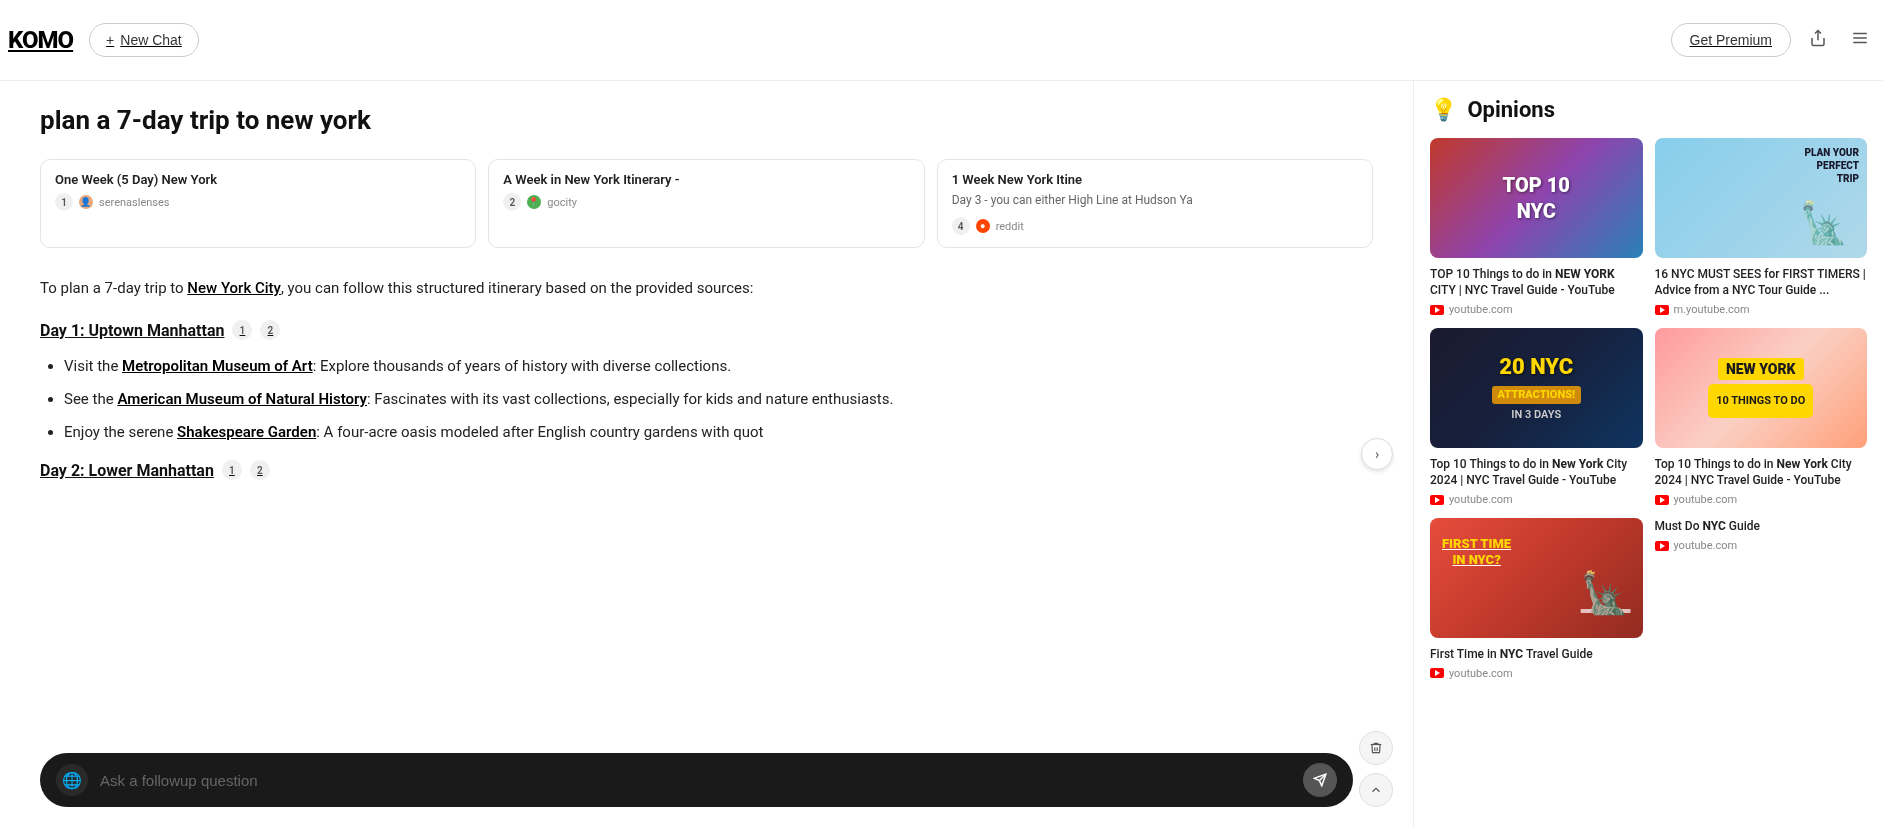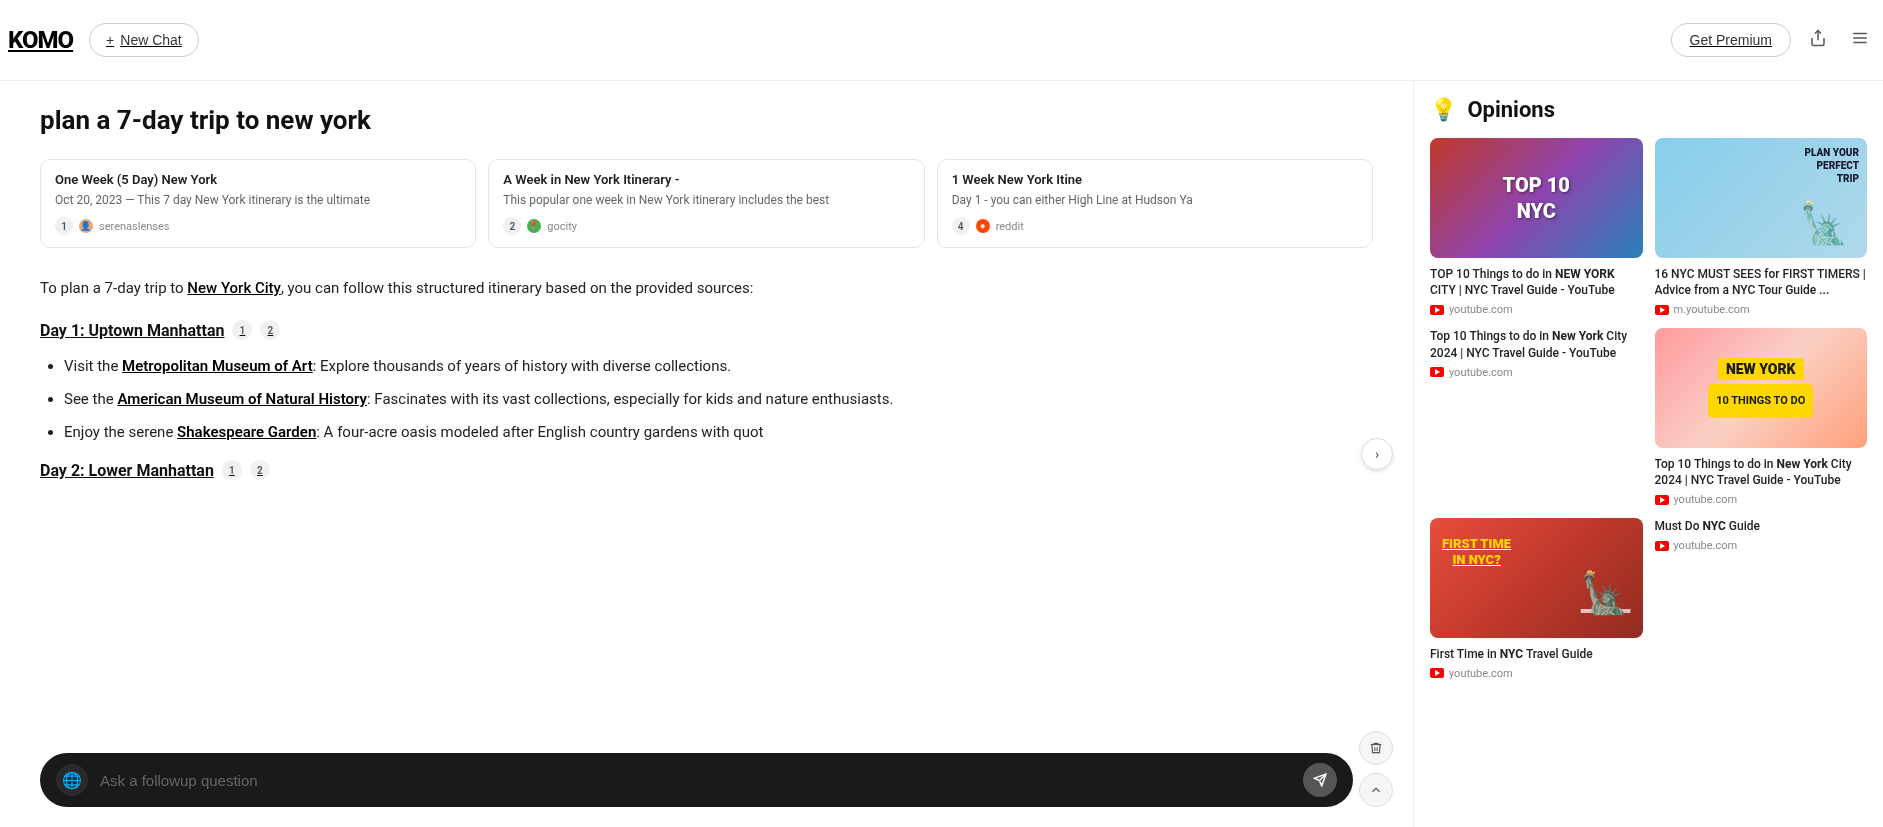--- a/index.html
+++ b/index.html
@@ -364,42 +364,40 @@
 
 <div class="main-layout">
 
   <div class="left-panel">
     <h1 class="query-title">plan a 7-day trip to new york</h1>
 
     <div class="source-cards">
 
       <div class="source-card">
         <div class="source-card-title">One Week (5 Day) New York</div>
-        <div class="source-card-excerpt">Oct 20, 2023 — This 7 day New York itinerary is the ultimate</div>
         <div class="source-card-footer">
           <span class="source-num">1</span>
           <span class="favicon" style="background:#e8a87c;">👤</span>
           <span>serenaslenses</span>
         </div>
       </div>
 
       <div class="source-card">
         <div class="source-card-title">A Week in New York Itinerary -</div>
-        <div class="source-card-excerpt">This popular one week in New York itinerary includes the best</div>
         <div class="source-card-footer">
           <span class="source-num">2</span>
           <span class="favicon" style="background:#4CAF50;color:#fff;">📍</span>
           <span>gocity</span>
         </div>
       </div>
 
 
       <div class="source-card">
         <div class="source-card-title">1 Week New York Itine</div>
-        <div class="source-card-excerpt">Day 1 - you can either High Line at Hudson Ya</div>
+        <div class="source-card-excerpt">Day 3 - you can either High Line at Hudson Ya</div>
         <div class="source-card-footer">
           <span class="source-num">4</span>
           <span class="favicon" style="background:#FF4500;color:#fff;font-size:9px;">●</span>
           <span>reddit</span>
         </div>
       </div>
     </div>
 
     <p class="answer-text">
       To plan a 7-day trip to <a href="#">New York City</a>, you can follow this structured itinerary based on the provided sources:
@@ -490,20 +488,27 @@
           </div>
         </div>
         <div class="video-title">16 NYC MUST SEES for FIRST TIMERS | Advice from a NYC Tour Guide ...</div>
         <div class="video-source">
           <span class="yt-icon"></span>
           <span>m.youtube.com</span>
         </div>
       </div>
 
       <div class="video-card">
+        <div class="video-thumbnail">
+          <div class="thumb-bg thumb-3" style="flex-direction:column; gap:4px;">
+            <div style="font-size:22px; font-weight:900; color:#FFD700; text-shadow:1px 1px 3px rgba(0,0,0,0.7);">20 NYC</div>
+            <div style="font-size:11px; font-weight:800; color:#FFD700; background:rgba(255,165,0,0.8); padding:2px 6px; border-radius:3px;">ATTRACTIONS!</div>
+            <div style="font-size:11px; font-weight:600; color:#ccc;">IN 3 DAYS</div>
+          </div>
+        </div>
         <div class="video-title">Top 10 Things to do in <strong>New York</strong> City 2024 | NYC Travel Guide - YouTube</div>
         <div class="video-source">
           <span class="yt-icon"></span>
           <span>youtube.com</span>
         </div>
       </div>
 
       <div class="video-card">
         <div class="video-thumbnail">
           <div class="thumb-bg thumb-4" style="flex-direction:column; gap:4px;">

